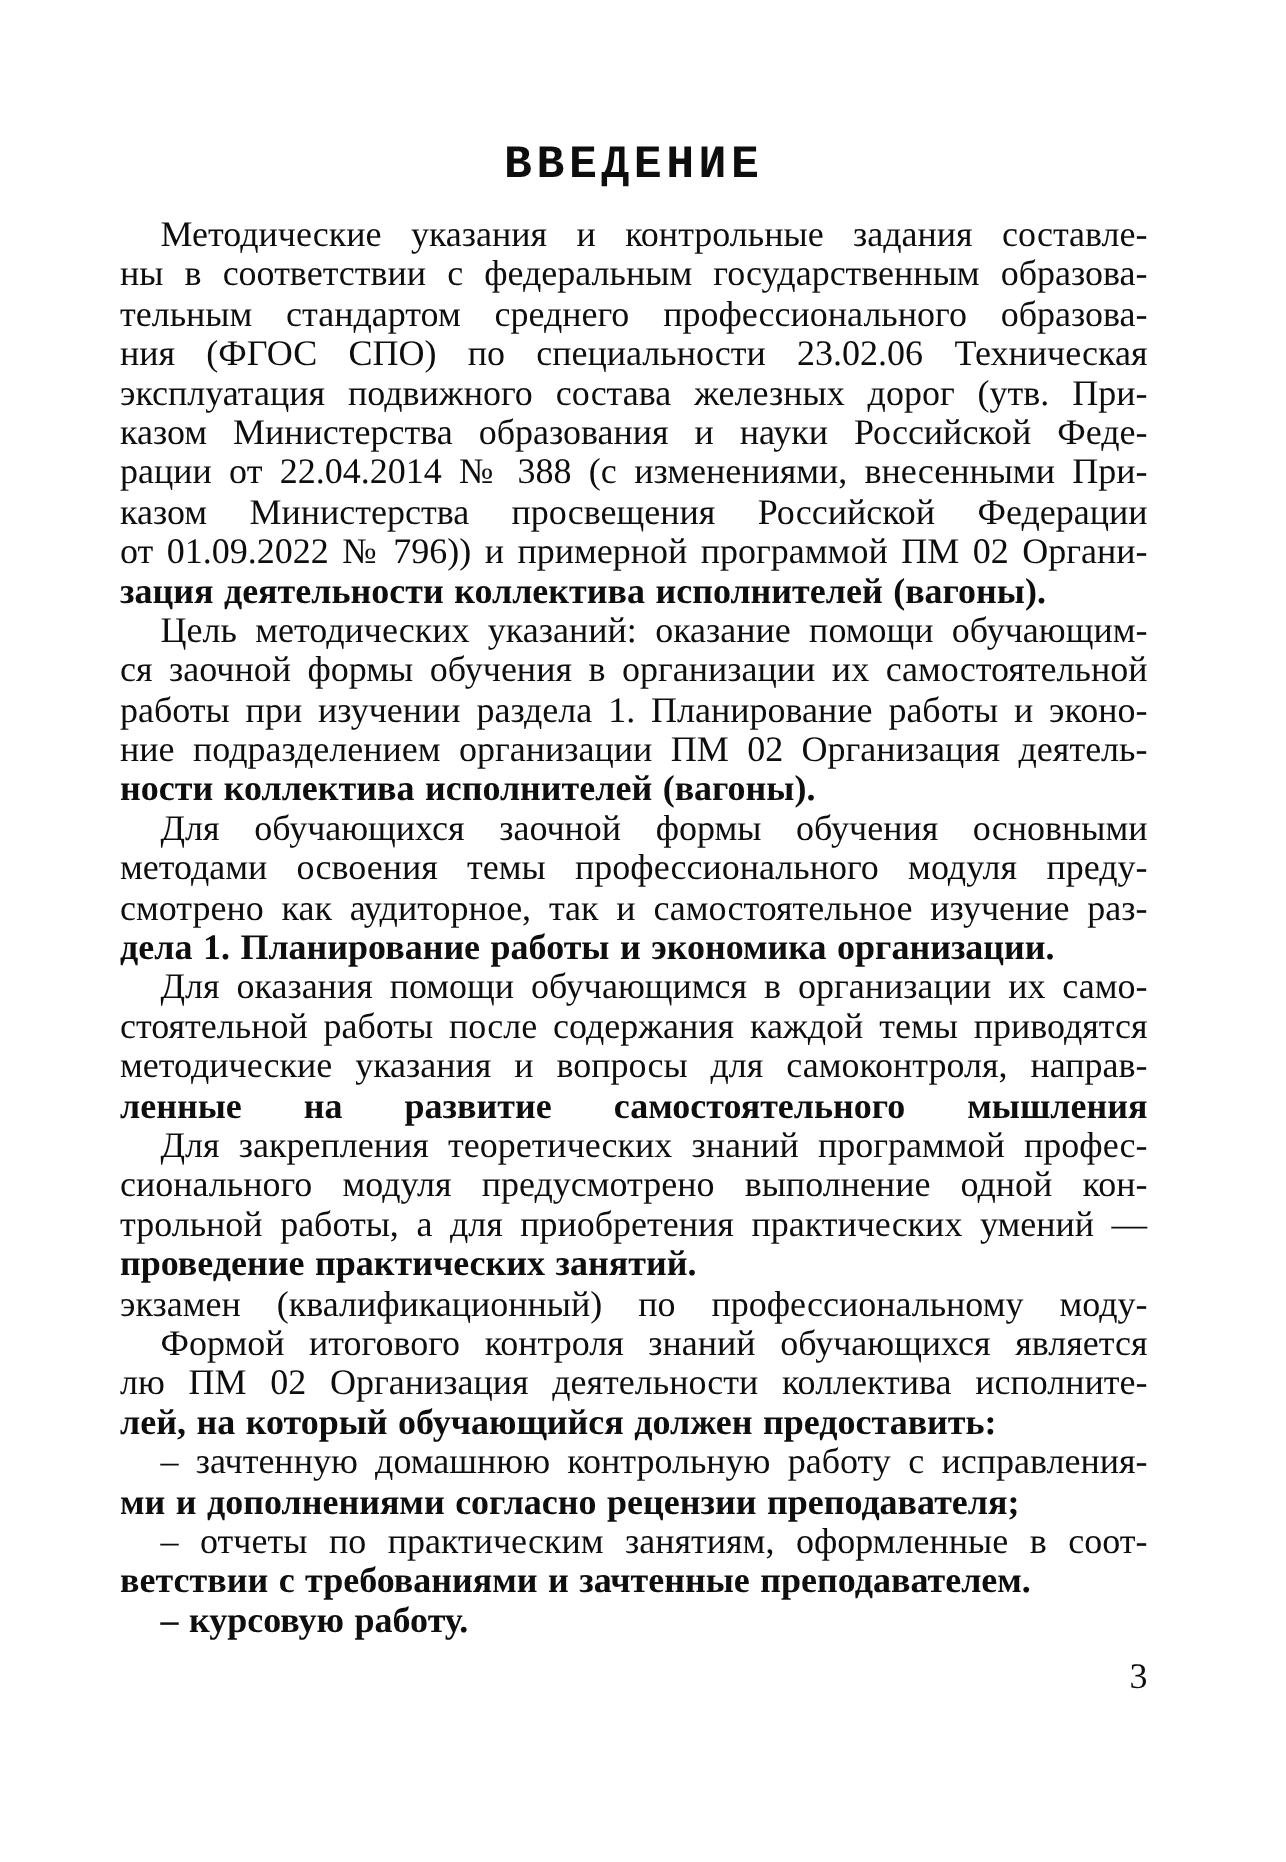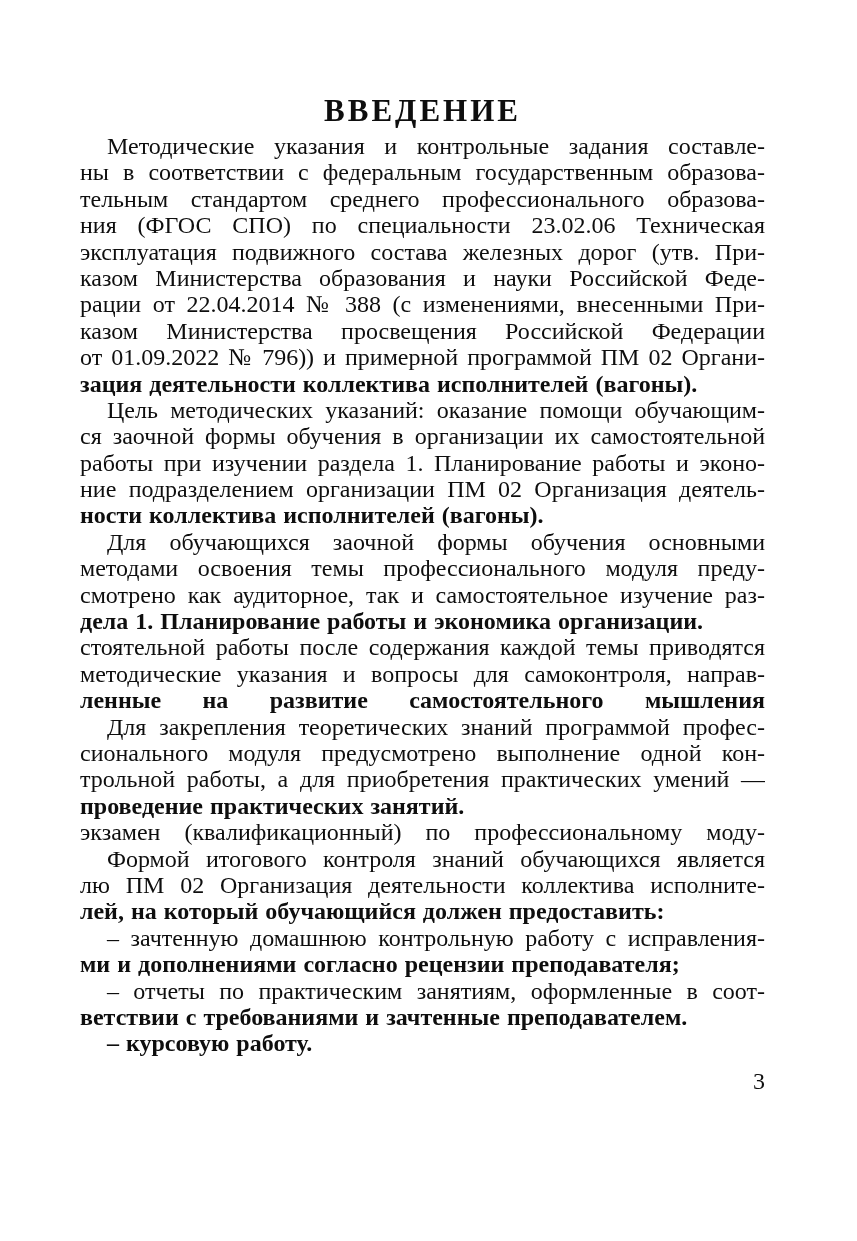--- a/index.html
+++ b/index.html
@@ -25,23 +25,24 @@
   }
   .title {
     margin: 0;
     padding-top: 92px;
     height: 38px;
     line-height: 38px;
     font-size: 31px;
     font-weight: bold;
     text-align: center;
     letter-spacing: 3px;
+    font-family: Liberation Mono, monospace;
   }
   .body-text {
-    margin-top: 3px;
+    margin-top: 14px;
   }
   .line {
     height: 26.4px;
     line-height: 26.4px;
     font-size: 24px;
     text-align: justify;
     text-align-last: justify;
     overflow: hidden;
     word-spacing: 1px;
   }
@@ -79,20 +80,21 @@
         <div class="line last">зация деятельности коллектива исполнителей (вагоны).</div>
         <div class="line first">Цель методических указаний: оказание помощи обучающим-</div>
         <div class="line">ся заочной формы обучения в организации их самостоятельной</div>
         <div class="line">работы при изучении раздела 1. Планирование работы и эконо-</div>
         <div class="line">ние подразделением организации ПМ 02 Организация деятель-</div>
         <div class="line last">ности коллектива исполнителей (вагоны).</div>
         <div class="line first">Для обучающихся заочной формы обучения основными</div>
         <div class="line">методами освоения темы профессионального модуля преду-</div>
         <div class="line">смотрено как аудиторное, так и самостоятельное изучение раз-</div>
         <div class="line last">дела 1. Планирование работы и экономика организации.</div>
+        <div class="line first">Для оказания помощи обучающимся в организации их само-</div>
         <div class="line">стоятельной работы после содержания каждой темы приводятся</div>
         <div class="line">методические указания и вопросы для самоконтроля, направ-</div>
         <div class="line last">ленные на развитие самостоятельного мышления обучающихся.</div>
         <div class="line first">Для закрепления теоретических знаний программой профес-</div>
         <div class="line">сионального модуля предусмотрено выполнение одной кон-</div>
         <div class="line">трольной работы, а для приобретения практических умений —</div>
         <div class="line last">проведение практических занятий.</div>
         <div class="line">экзамен (квалификационный) по профессиональному моду-</div>
         <div class="line first">Формой итогового контроля знаний обучающихся является</div>
         <div class="line">лю ПМ 02 Организация деятельности коллектива исполните-</div>

